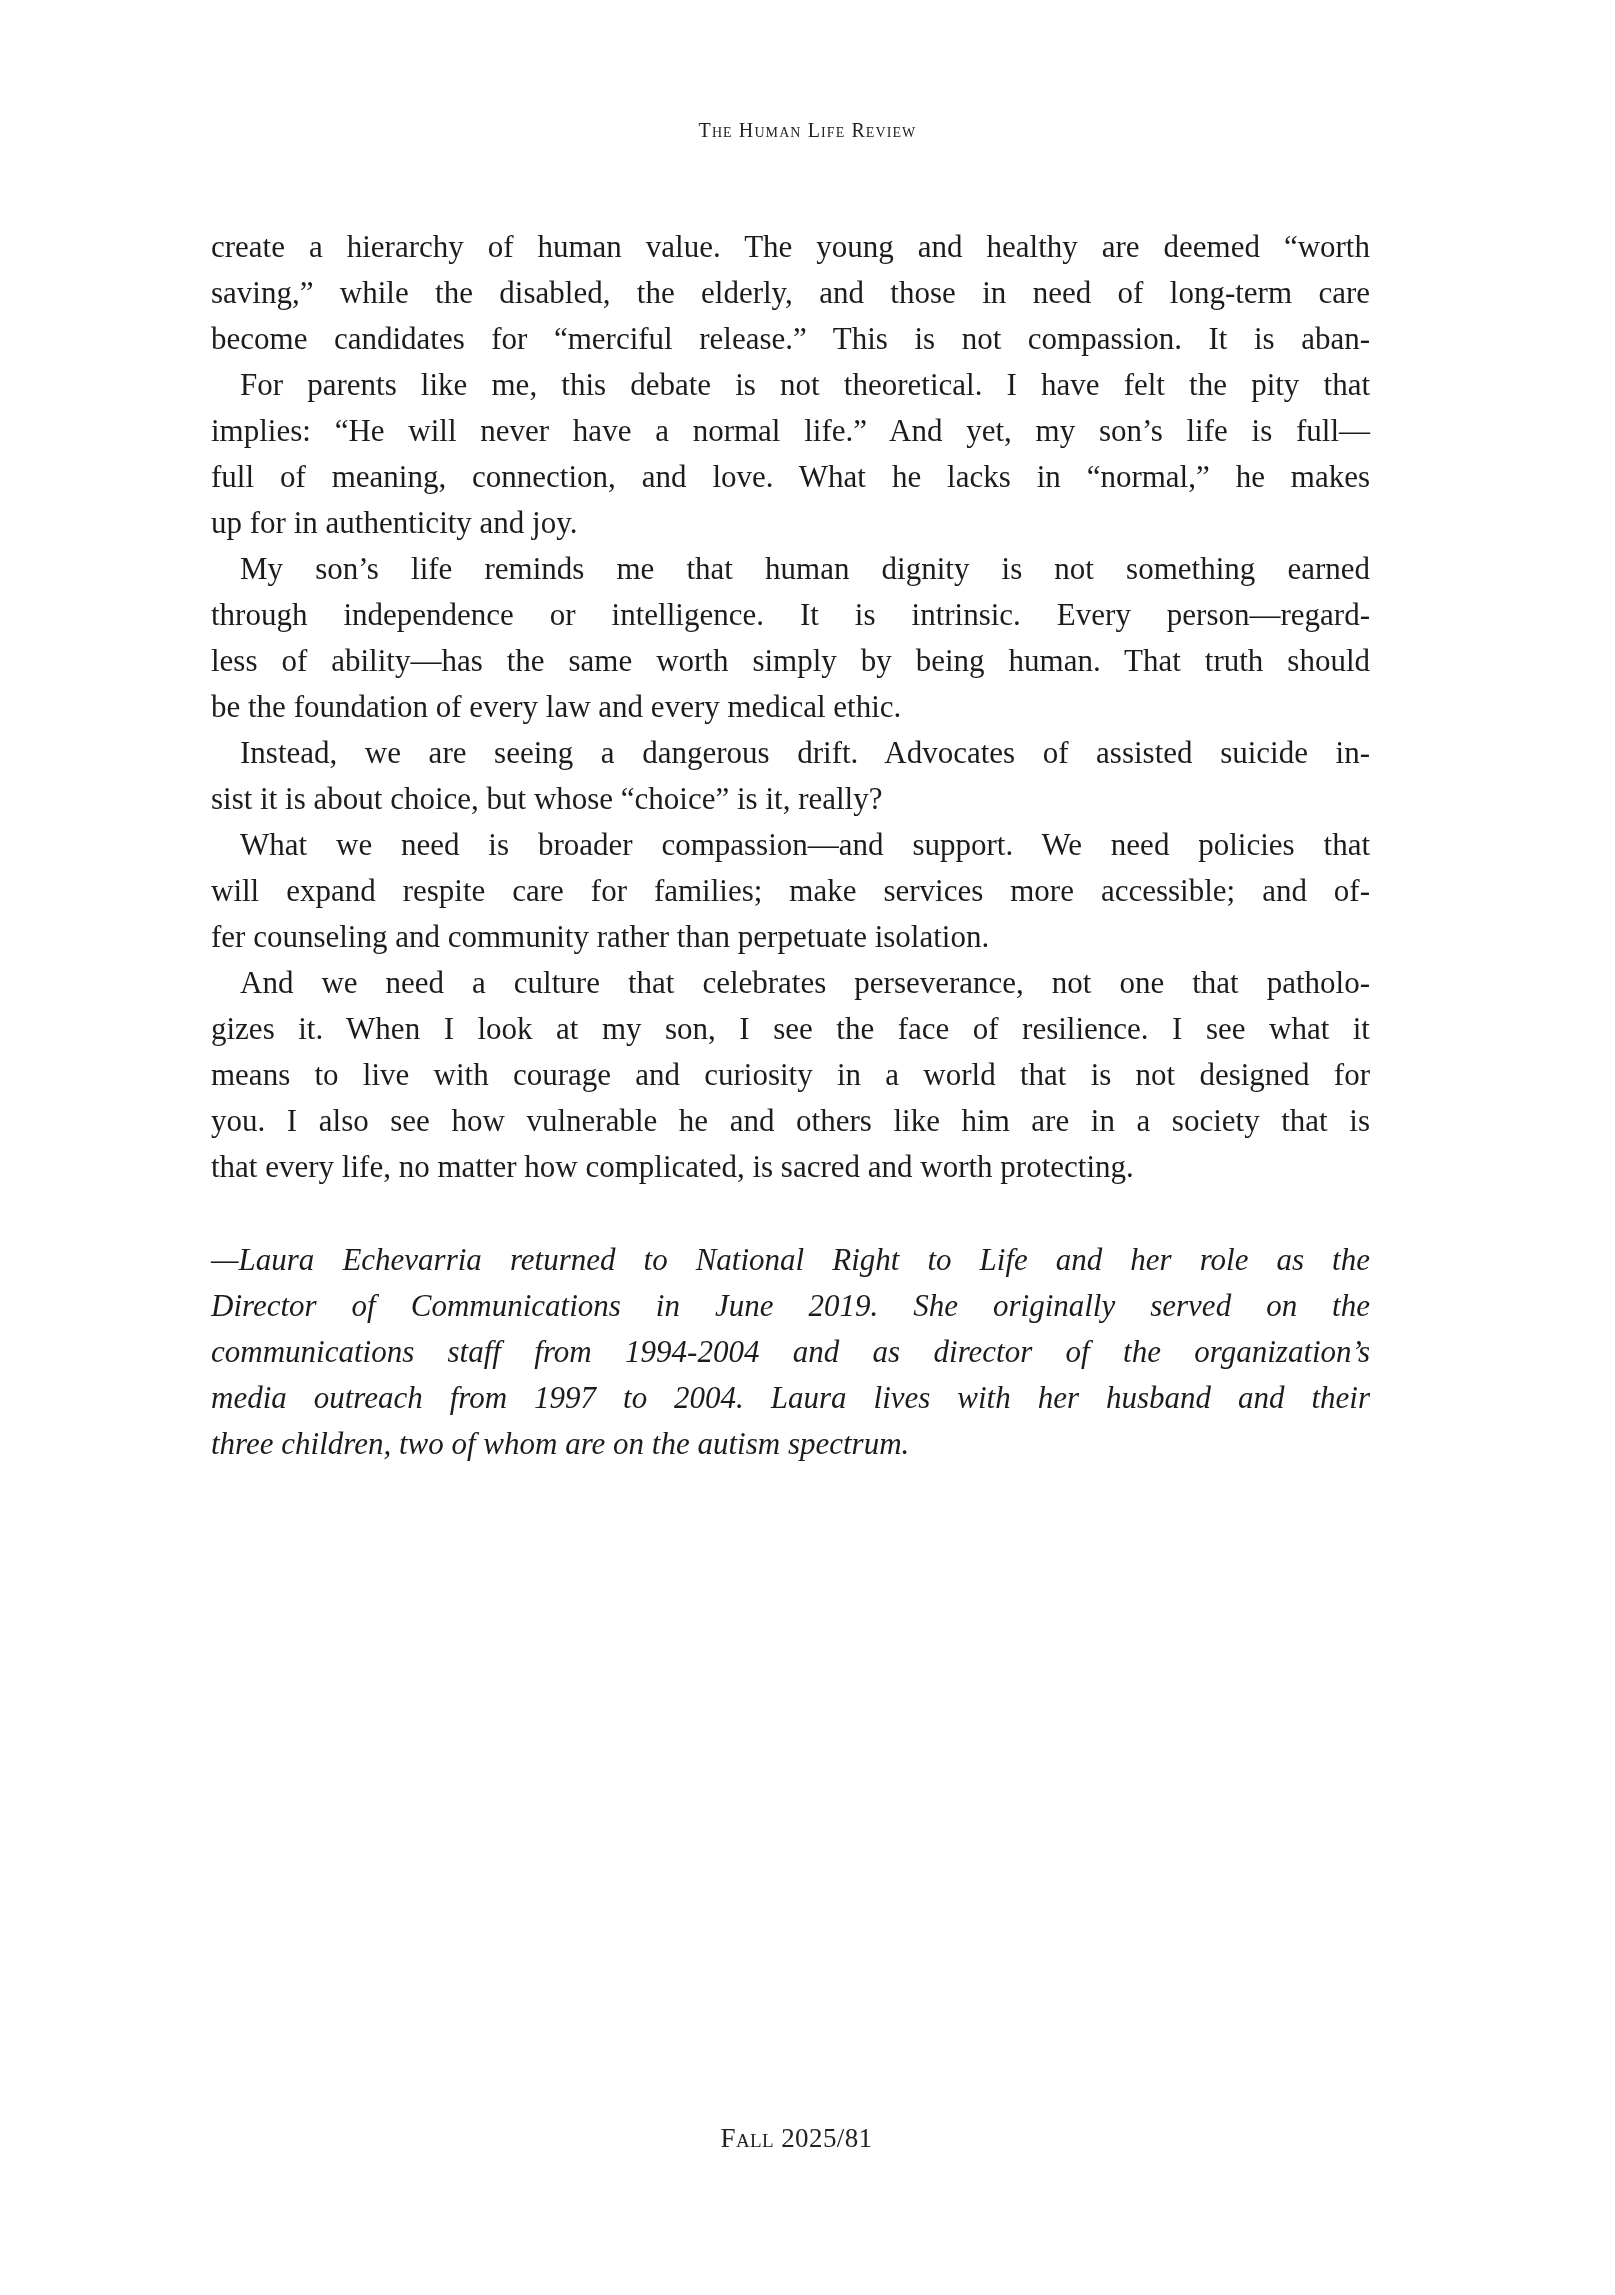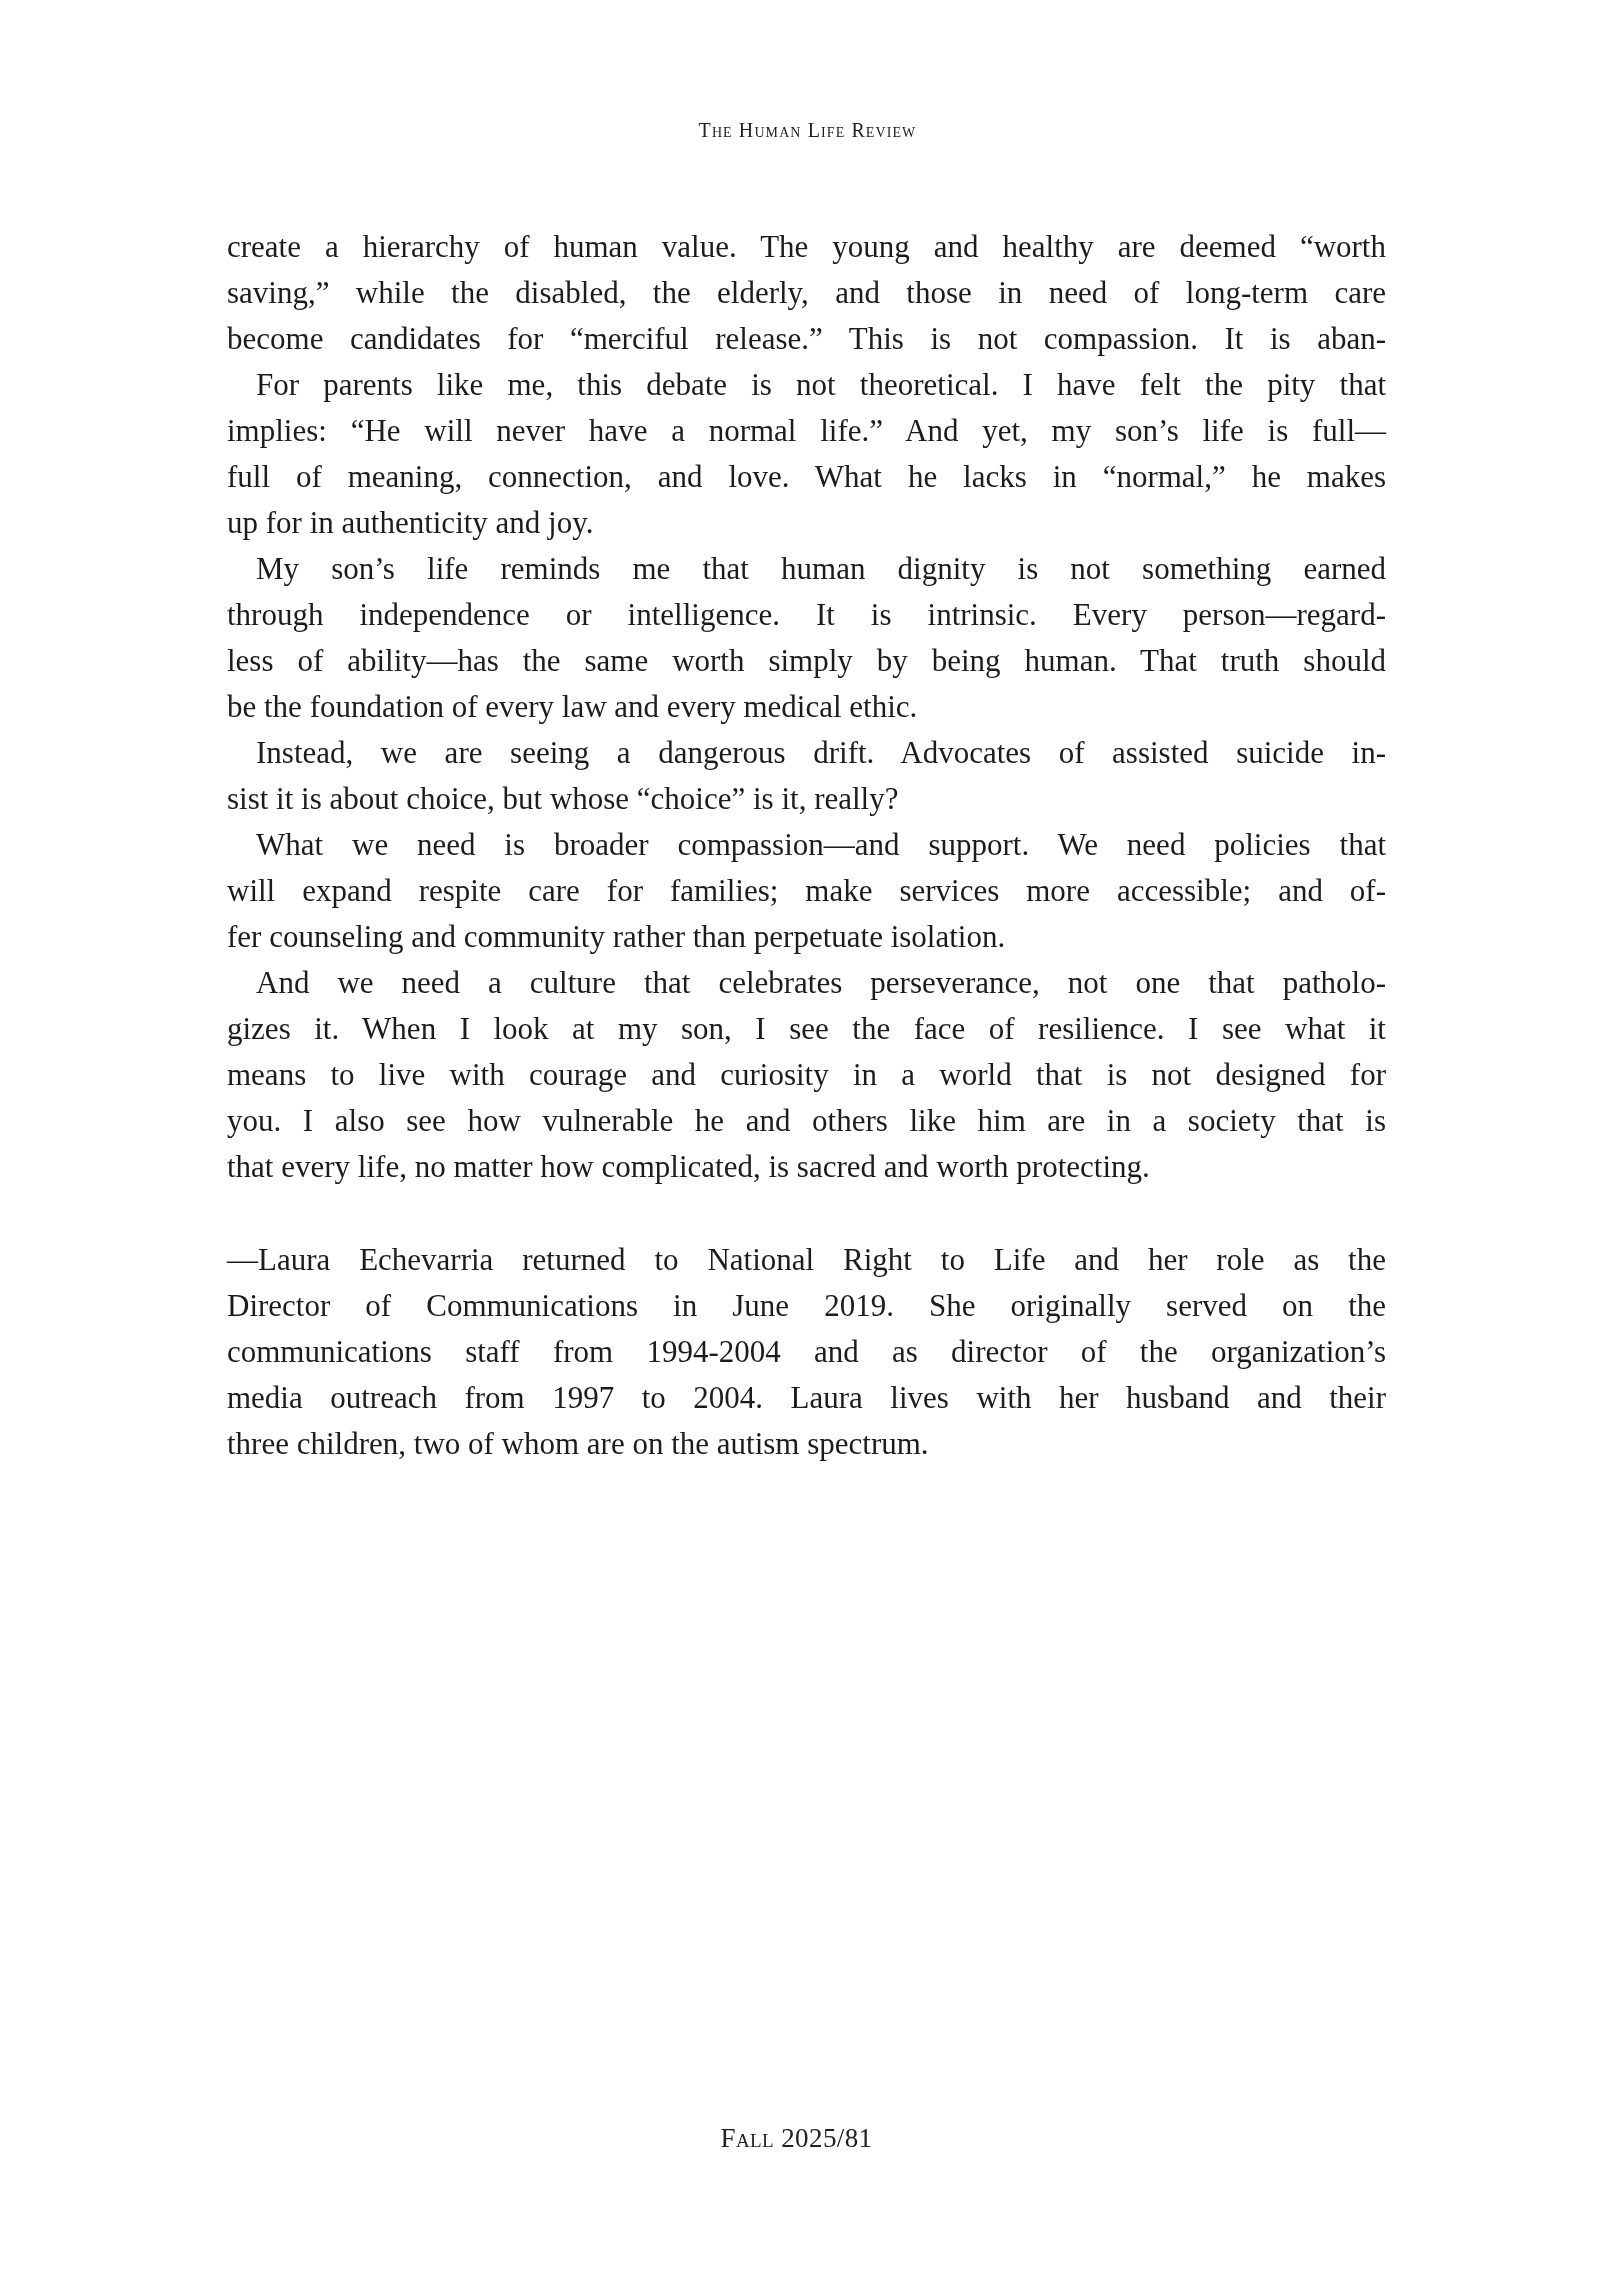--- a/index.html
+++ b/index.html
@@ -21,29 +21,29 @@
     left: 0;
     width: 1615px;
     text-align: center;
     font-variant: small-caps;
     font-size: 20px;
     letter-spacing: 1.1px;
     color: #222;
   }
   .article-body {
     position: absolute;
-    left: 227px;
+    left: 211px;
     top: 224px;
     width: 1159px;
     font-size: 31px;
     line-height: 46px;
   }
   .paragraph { margin: 0; }
   .paragraph.gap-before { margin-top: 47px; }
-  .paragraph.italic { }
+  .paragraph.italic { font-style: italic; }
   .line {
     text-align: justify;
     text-align-last: justify;
   }
   .line.last {
     text-align-last: left;
   }
   .line.indent {
     text-indent: 29px;
   }

